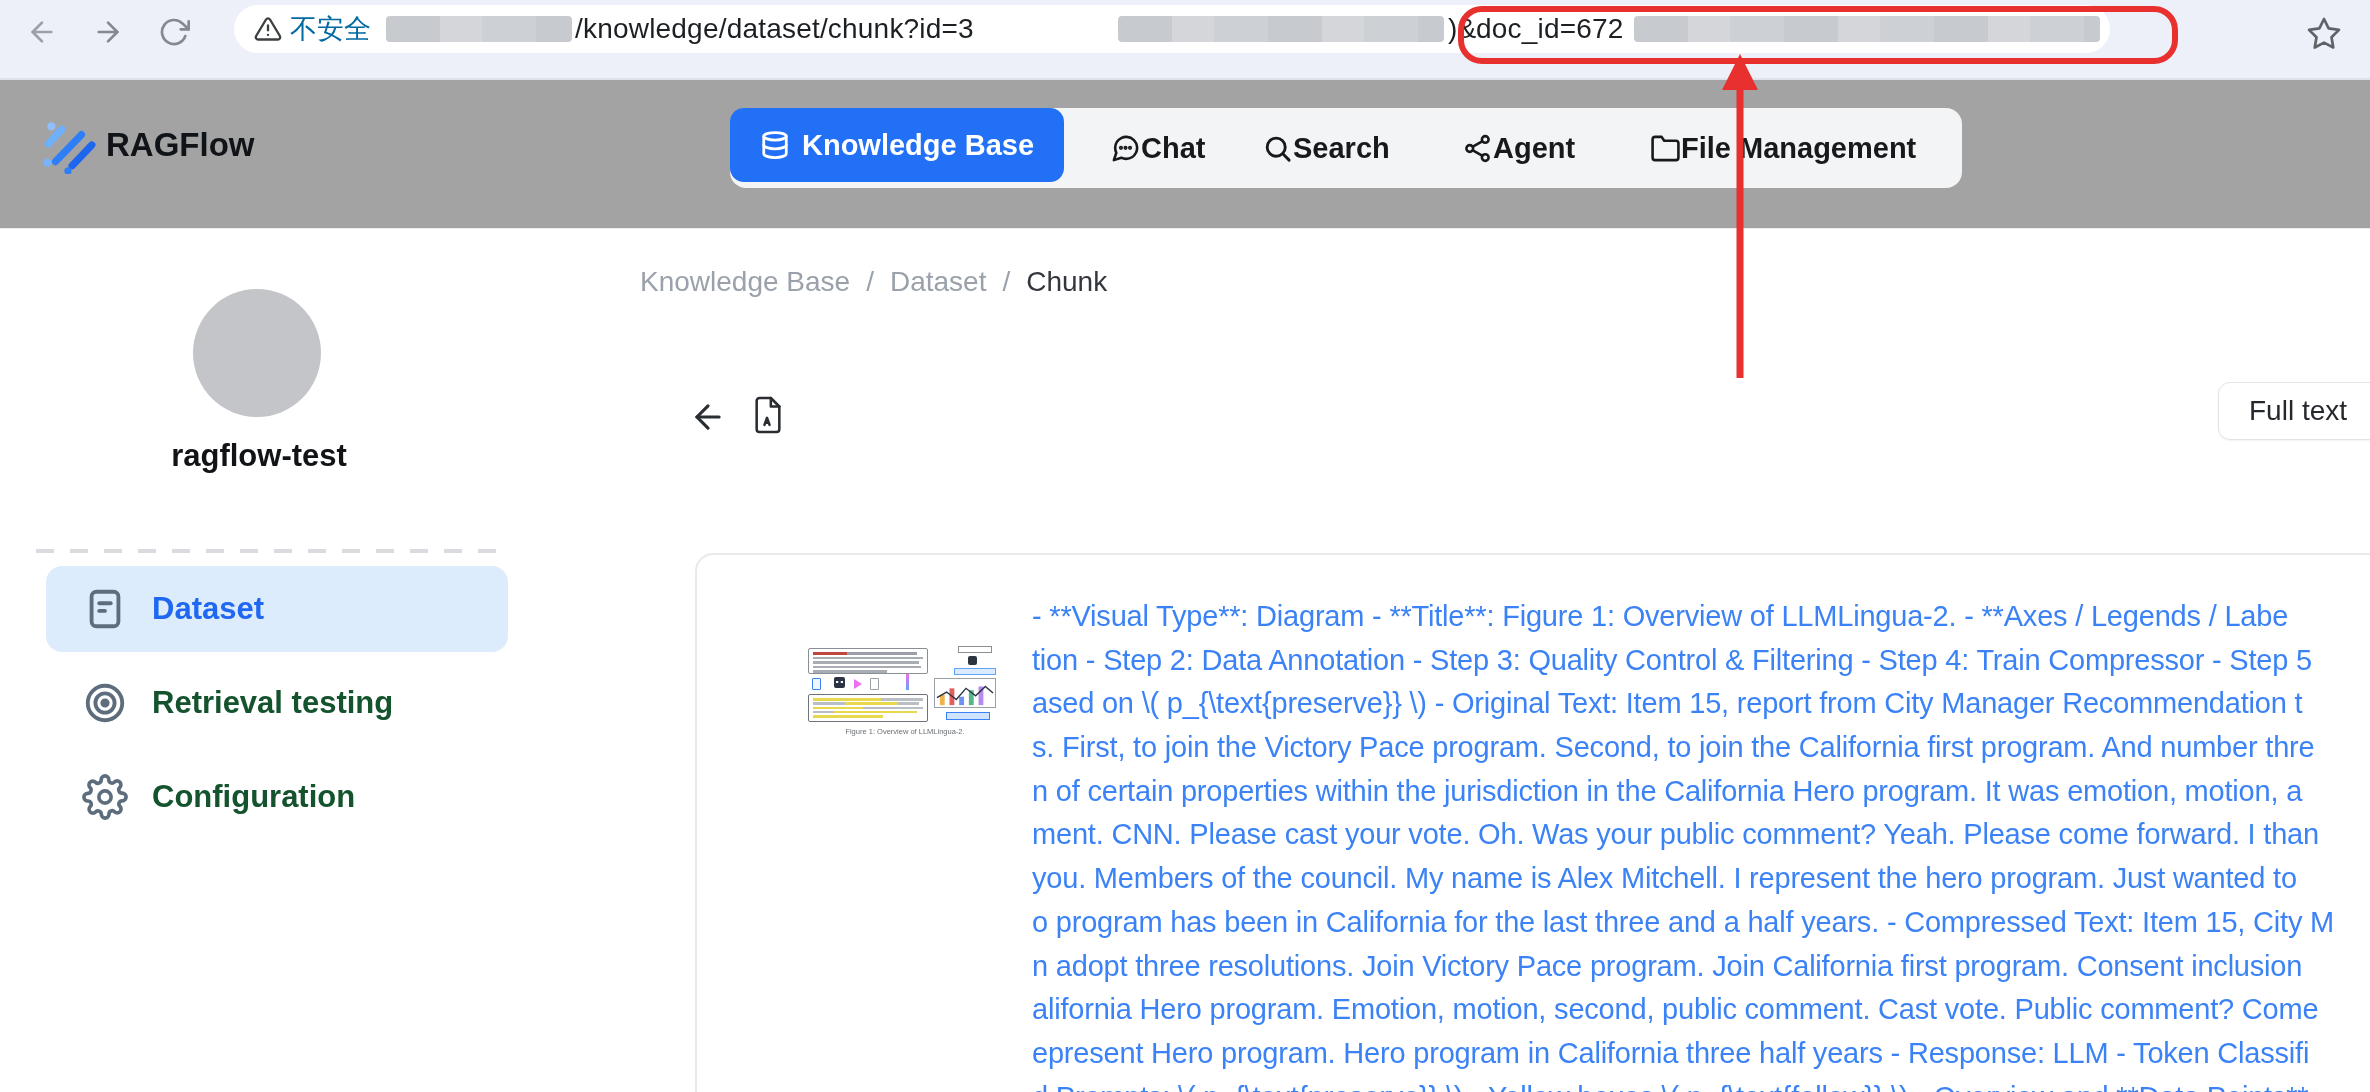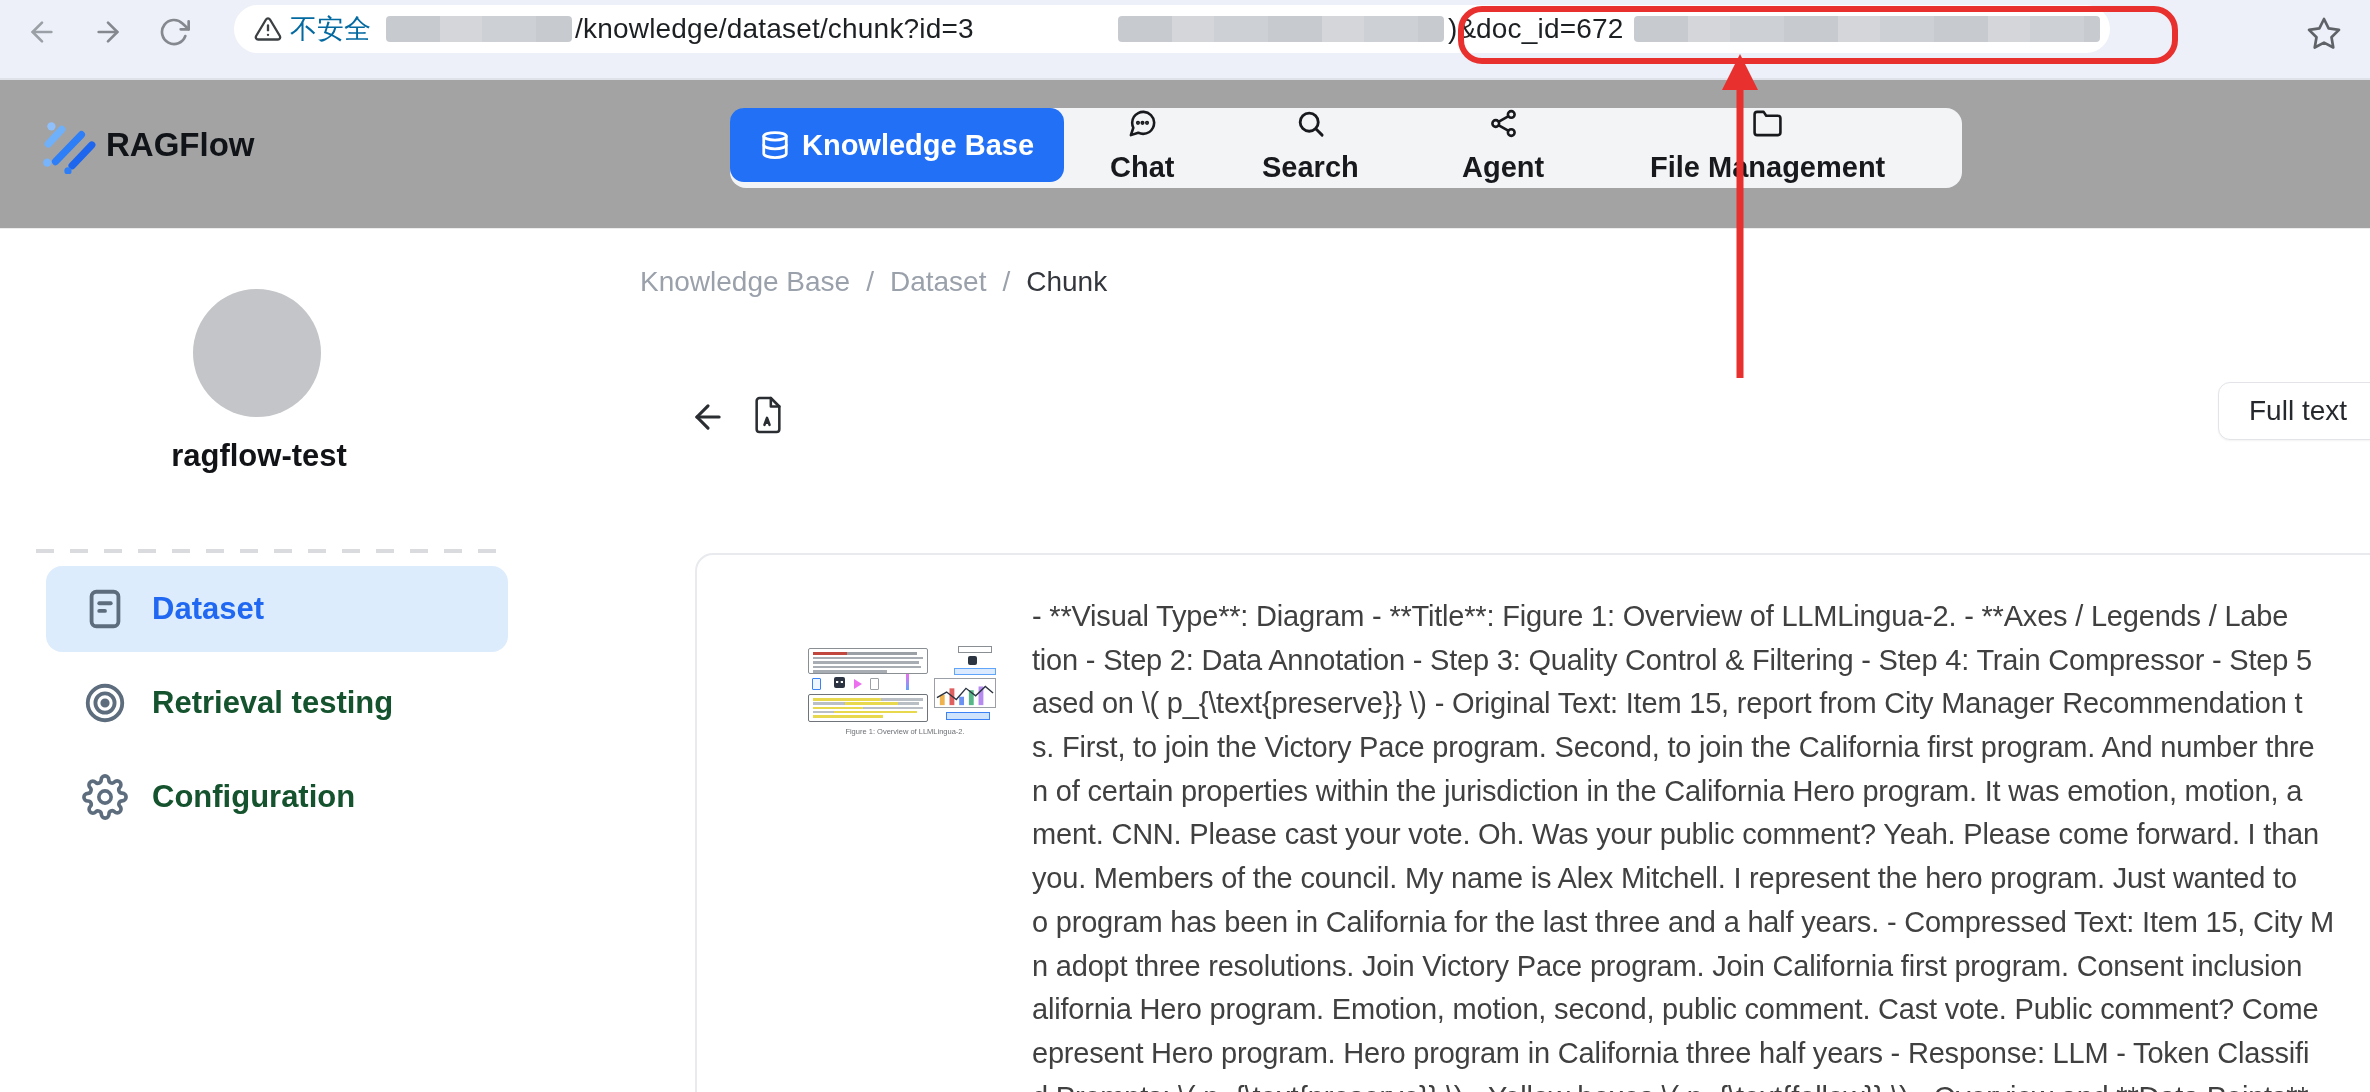--- a/index.html
+++ b/index.html
@@ -32,22 +32,22 @@
   .red-box{position:absolute;left:1458px;top:6px;width:708px;height:46px;border:6px solid #e8312f;
            border-radius:24px;z-index:50;pointer-events:none;}
   .red-arrow{position:absolute;left:1714px;top:54px;width:52px;height:324px;z-index:50;pointer-events:none;}
 
   
   .header{position:absolute;left:0;top:80px;width:2370px;height:148px;background:#a3a3a3;
           border-bottom:1.5px solid #ececef;}
   .logo{position:absolute;left:40px;top:36px;width:58px;height:58px;}
   .brand{position:absolute;left:106px;top:46px;font-size:33px;font-weight:700;color:#101317;}
   .navbar{position:absolute;left:730px;top:28px;width:1232px;height:80px;background:#f3f4f6;border-radius:16px;}
-  .nav-item{position:absolute;top:0;height:80px;display:flex;align-items:center;gap:12px;
-            font-size:29px;font-weight:700;color:#17191c;cursor:pointer;flex-direction:column;}
+  .nav-item{position:absolute;top:0;height:80px;display:flex;align-items:center;
+            font-size:29px;font-weight:700;color:#17191c;cursor:pointer;}
   .nav-item svg{width:31px;height:31px;}
   .nav-active{left:2px;top:3px;height:74px;width:334px;background:#2170f5;border-radius:14px;
               color:#ffffff;justify-content:center;display:flex;align-items:center;gap:12px;
               font-size:29px;font-weight:700;cursor:pointer;}
   .nav-active svg{width:30px;height:30px;}
   .ni-chat{left:380px;} .ni-search{left:532px;text-align:right;} .ni-agent{left:732px;} .ni-file{left:920px;}
 
   
   .breadcrumb{position:absolute;left:640px;top:266px;display:flex;gap:16px;align-items:center;
               font-size:28px;color:#9aa1ab;}
@@ -107,21 +107,21 @@
   .y5{width:70px;background:#e8d84e;}
   .f-lab-top{left:152px;top:0;width:34px;height:7px;border:1px solid #8a8f94;background:#fff;}
   .f-robot2{left:162px;top:10px;width:9px;height:9px;border-radius:2px;background:#2b3440;}
   .f-lab-blue{left:148px;top:22px;width:42px;height:7px;border:1px solid #60a5fa;background:#dbeafe;}
   .f-chart{left:128px;top:32px;width:62px;height:30px;border:1px solid #9aa0a5;background:#fff;}
   .f-lab-bot{left:140px;top:66px;width:44px;height:8px;border:1px solid #3b82f6;background:#cfe3fd;}
   .fig-cap{margin-top:3px;text-align:center;font-size:7.5px;color:#6b6f74;width:198px;}
 
   
   .chunk-text{position:absolute;left:1032px;top:595px;width:1334px;height:497px;overflow:hidden;}
-  .chunk-line{height:43.7px;line-height:43.7px;font-size:29px;color:#404040;letter-spacing:-0.2px;
+  .chunk-line{height:43.7px;line-height:43.7px;font-size:29px;color:#3b82f6;letter-spacing:-0.2px;
               white-space:nowrap;overflow:hidden;}
 </style>
 </head>
 <body>
 
 <div class="page">
 
   <div class="chrome">
     <div class="nav-ic ic-back">
       <svg viewBox="0 0 24 24" fill="none" stroke="#9aa0a6" stroke-width="2" stroke-linecap="round" stroke-linejoin="round">

